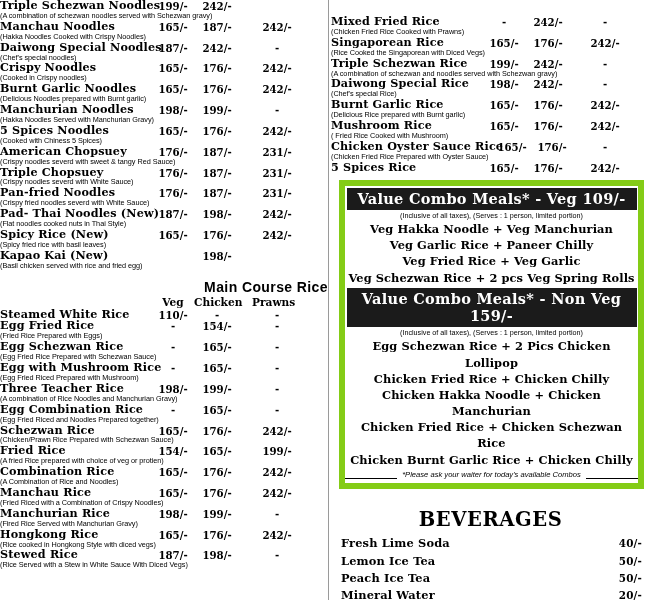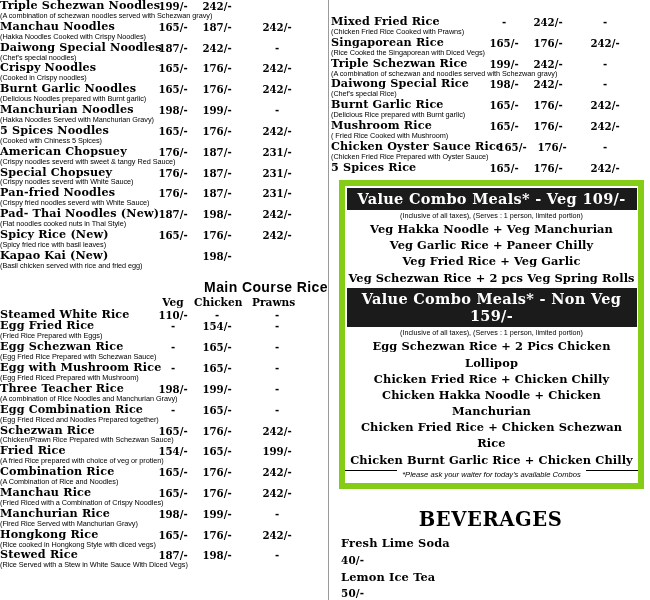--- a/index.html
+++ b/index.html
@@ -140,21 +140,21 @@
     font-family: "DejaVu Serif", "Liberation Serif", serif;
     font-weight: bold;
     font-size: 11.4px;
     line-height: 1.42;
     letter-spacing: .1px;
   }
   .combo-body { padding-bottom: 2px; }
   .combo-body.last { padding-bottom: 0; }
   .combo-foot {
     display: flex;
-    align-items: flex-start;
+    align-items: flex-end;
     justify-content: center;
     gap: 5px;
     padding: 2px 4px 3px 4px;
   }
   .combo-foot .rule {
     flex: 0 0 52px;
     height: 1px;
     background: #000;
   }
   .combo-foot .txt {
@@ -176,21 +176,20 @@
   .bev-list { margin: 0 8px 0 10px; padding: 0; list-style: none; }
   .bev-row {
     display: flex;
     justify-content: space-between;
     align-items: baseline;
     font-family: "DejaVu Serif", "Liberation Serif", serif;
     font-weight: bold;
     font-size: 11.4px;
     line-height: 1.52;
     letter-spacing: .15px;
-    flex-direction: column;
   }
   .bev-row .bprice { font-size: 10.4px; }
 
   .foot-rule {
     height: 1.6px;
     background: #000;
     margin: 7px 8px 0 10px;
   }
   .foot-note {
     font-family: "DejaVu Serif", "Liberation Serif", serif;
@@ -277,21 +276,21 @@
           <div class="item-line">
             <span class="item-name">American Chopsuey</span>
           </div>
           <span class="price p1">176/-</span>
           <span class="price p2">187/-</span>
           <span class="price p3">231/-</span>
           <div class="item-desc">(Crispy noodles severd with sweet &amp; tangy Red Sauce)</div>
         </li>
         <li class="item">
           <div class="item-line">
-            <span class="item-name">Special Chopsuey</span>
+            <span class="item-name">Triple Chopsuey</span>
           </div>
           <span class="price p1">176/-</span>
           <span class="price p2">187/-</span>
           <span class="price p3">231/-</span>
           <div class="item-desc">(Crispy noodles severd with White Sauce)</div>
         </li>
         <li class="item">
           <div class="item-line">
             <span class="item-name">Pan-fried Noodles</span>
           </div>

